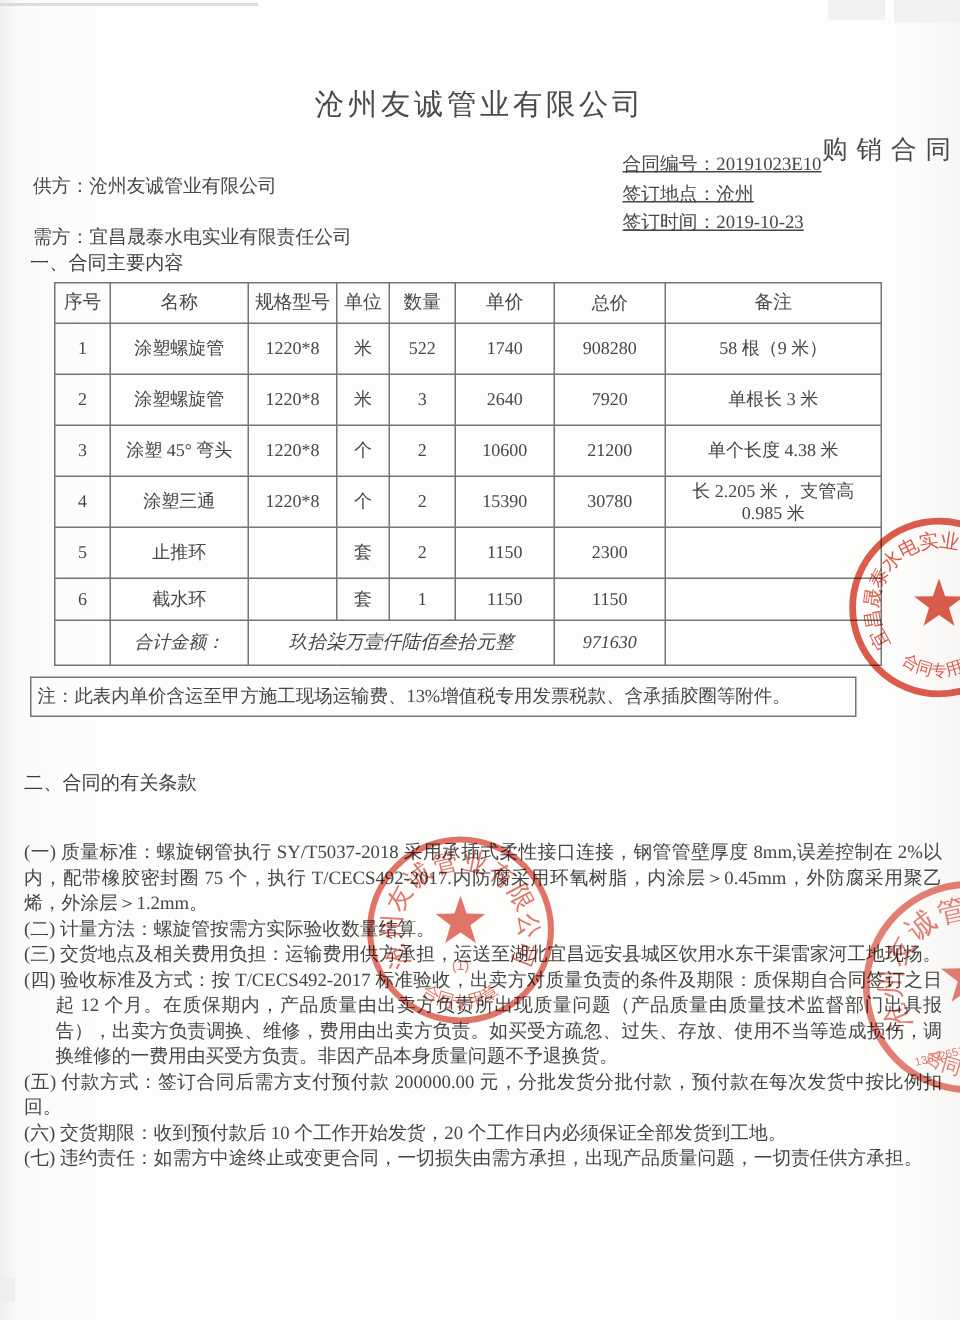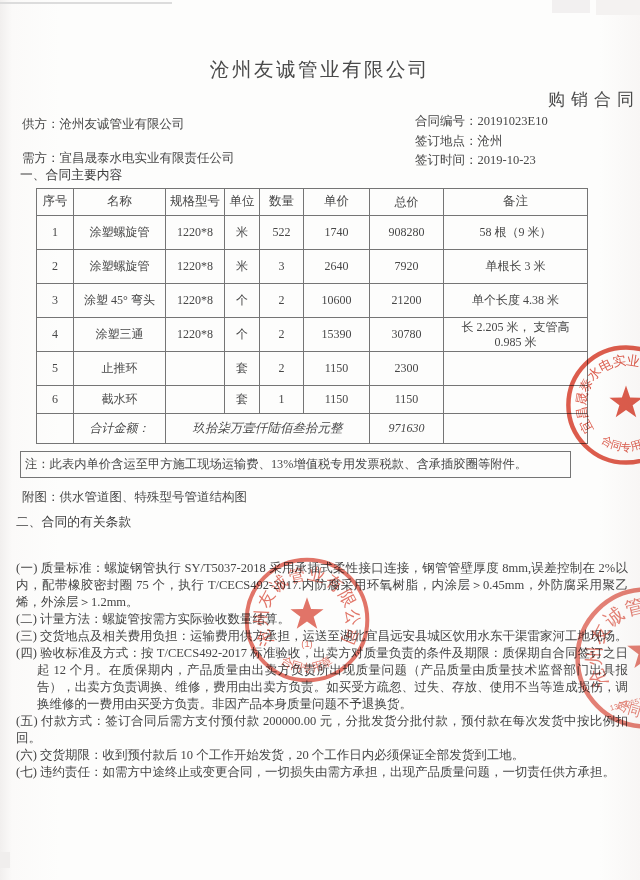--- a/index.html
+++ b/index.html
@@ -50,21 +50,21 @@
   <div class="abs art-topline"></div>
   <div class="abs art-tr1"></div>
   <div class="abs art-tr2"></div>
   <div class="abs art-bl"></div>
 
   <div class="abs doc-title">沧州友诚管业有限公司</div>
   <div class="abs doc-subtitle">购销合同</div>
 
   <div class="abs meta" style="left:22px;top:150px;">需方：宜昌晟泰水电实业有限责任公司</div>
   <div class="abs meta" style="left:22px;top:116px;">供方：沧州友诚管业有限公司</div>
-  <div class="abs meta meta-right" style="left:415px;top:112px;">
+  <div class="abs meta meta-right" style="left:415px;top:100px;text-decoration:underline;">
     <div>合同编号：20191023E10</div>
     <div>签订地点：沧州</div>
     <div>签订时间：2019-10-23</div>
   </div>
 
   <div class="abs sec-title" style="left:20px;top:167px;">一、合同主要内容</div>
 
   <table class="items abs" style="left:20px;top:188px;">
     <colgroup>
       <col style="width:37px">
@@ -152,21 +152,20 @@
       <td>合计金额：</td>
       <td colspan="4" style="font-size:12.5px">玖拾柒万壹仟陆佰叁拾元整</td>
       <td>971630</td>
       <td></td>
     </tr>
   </tbody>
     </table>
 
   <div class="abs notebox">注：此表内单价含运至甲方施工现场运输费、13%增值税专用发票税款、含承插胶圈等附件。</div>
 
-  <div class="abs meta" style="left:22px;top:489px;">附图：供水管道图、特殊型号管道结构图</div>
 
   <div class="abs sec-title" style="left:16px;top:514px;">二、合同的有关条款</div>
 
   <div class="abs terms">
     <p>(一) 质量标准：螺旋钢管执行 SY/T5037-2018 采用承插式柔性接口连接，钢管管壁厚度 8mm,误差控制在 2%以内，配带橡胶密封圈 75 个，执行 T/CECS492-2017.内防腐采用环氧树脂，内涂层＞0.45mm，外防腐采用聚乙烯，外涂层＞1.2mm。</p>
     <p>(二) 计量方法：螺旋管按需方实际验收数量结算。</p>
     <p>(三) 交货地点及相关费用负担：运输费用供方承担，运送至湖北宜昌远安县城区饮用水东干渠雷家河工地现场。</p>
     <p class="hang">(四) 验收标准及方式：按 T/CECS492-2017 标准验收，出卖方对质量负责的条件及期限：质保期自合同签订之日起 12 个月。在质保期内，产品质量由出卖方负责所出现质量问题（产品质量由质量技术监督部门出具报告），出卖方负责调换、维修，费用由出卖方负责。如买受方疏忽、过失、存放、使用不当等造成损伤，调换维修的一费用由买受方负责。非因产品本身质量问题不予退换货。</p>
     <p>(五) 付款方式：签订合同后需方支付预付款 200000.00 元，分批发货分批付款，预付款在每次发货中按比例扣回。</p>
     <p>(六) 交货期限：收到预付款后 10 个工作开始发货，20 个工作日内必须保证全部发货到工地。</p>

